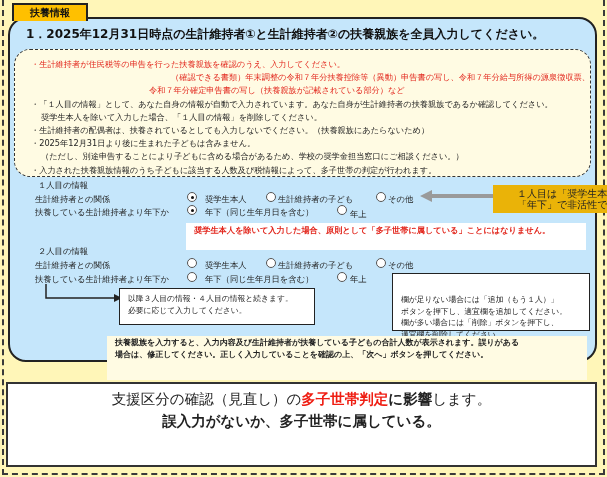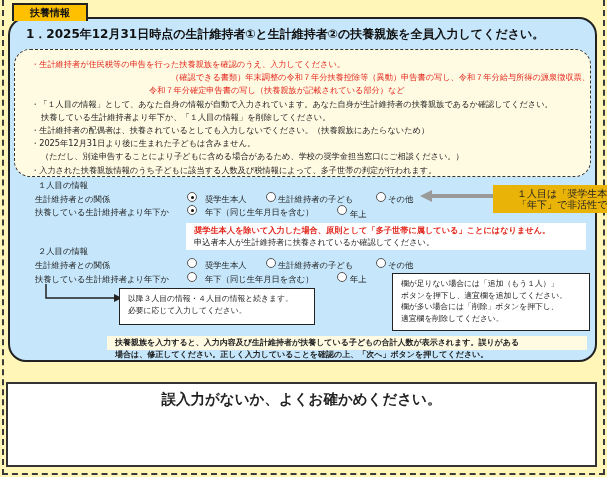--- a/index.html
+++ b/index.html
@@ -53,21 +53,21 @@
     .box {
       position: absolute; background: #fff; border: 1.5px solid #222; font-size: 7.8px; line-height: 11.5px;
       padding: 4px 8px; white-space: nowrap;
     }
     .warn {
       position: absolute; left: 186px; top: 223px; width: 400px; height: 27px;
       background: #ffffff; font-size: 8.2px; line-height: 11.5px; padding: 2px 8px; white-space: nowrap;
     }
     .warn .red { color: #e2261c; font-weight: bold; }
     .bottom-note {
-      position: absolute; left: 107px; top: 336px; width: 480px; height: 14px;
+      position: absolute; left: 107px; top: 336px; width: 480px; height: 44px;
       background: #fffbe3; font-size: 8px; font-weight: bold; line-height: 12px; padding: 1px 8px; white-space: nowrap;
     }
     .final {
       position: absolute; left: 6px; top: 382px; width: 591px; height: 85px;
       background: #fff; border: 2px solid #333; text-align: center;
       font-size: 14.5px; line-height: 22px; padding-top: 4px; color: #222;
     }
     .final b { font-weight: bold; }
     .final .red { color: #ef1d12; font-weight: bold; }
   </style>
@@ -81,21 +81,21 @@
 </div>
 
 <div class="panel">
   <div class="panel-title">1．2025年12月31日時点の生計維持者①と生計維持者②の扶養親族を全員入力してください。</div>
 
   <div class="notes">
     <div class="red">・生計維持者が住民税等の申告を行った扶養親族を確認のうえ、入力してください。</div>
     <div class="red indent1">（確認できる書類）年末調整の令和７年分扶養控除等（異動）申告書の写し、令和７年分給与所得の源泉徴収票、</div>
     <div class="red indent2">令和７年分確定申告書の写し（扶養親族が記載されている部分）など</div>
     <div>・「１人目の情報」として、あなた自身の情報が自動で入力されています。あなた自身が生計維持者の扶養親族であるか確認してください。</div>
-    <div class="indent3">扶養している生計維持者より年下か、「１人目の情報」を削除してください。</div>
+    <div class="indent3">奨学生本人を除いて入力した場合、「１人目の情報」を削除してください。</div>
     <div>・生計維持者の配偶者は、扶養されているとしても入力しないでください。（扶養親族にあたらないため）</div>
     <div>・2025年12月31日より後に生まれた子どもは含みません。</div>
     <div class="indent3">（ただし、別途申告することにより子どもに含める場合があるため、学校の奨学金担当窓口にご相談ください。）</div>
     <div>・入力された扶養親族情報のうち子どもに該当する人数及び税情報によって、多子世帯の判定が行われます。</div>
   </div>
 </div>
 
 <div class="person" style="left:0;top:0;">
   <div class="row" style="left:38px;top:180px;">１人目の情報</div>
   <div class="row" style="left:35px;top:194px;">生計維持者との関係</div>
@@ -117,21 +117,20 @@
 <svg style="position:absolute;left:420px;top:189px;" width="78" height="14">
   <polygon points="0,7 12,1 12,5 78,5 78,9 12,9 12,13" fill="#9a9a9a"></polygon>
 </svg>
 <div class="callout" style="left:493px;top:185px;">
   <div>１人目は「奨学生本人」</div>
   <div>「年下」で非活性です。</div>
 </div>
 
 <div class="warn">
   <div class="red">奨学生本人を除いて入力した場合、原則として「多子世帯に属している」ことにはなりません。</div>
-  <div>申込者本人が生計維持者に扶養されているか確認してください。</div>
 </div>
 
 <div class="person" style="left:0;top:0;">
   <div class="row" style="left:38px;top:246px;">２人目の情報</div>
   <div class="row" style="left:35px;top:260px;">生計維持者との関係</div>
   <div class="row" style="left:35px;top:274px;">扶養している生計維持者より年下か</div>
 
   <div class="radio" style="left:187px;top:258px;"></div>
   <div class="radio-label" style="left:205px;top:260px;">奨学生本人</div>
   <div class="radio" style="left:266px;top:258px;"></div>
@@ -148,29 +147,32 @@
 <svg style="position:absolute;left:44px;top:284px;" width="80" height="20">
   <polyline points="2,0 2,14 72,14" fill="none" stroke="#222" stroke-width="1.5"></polyline>
   <polygon points="70,10 78,14 70,18" fill="#222"></polygon>
 </svg>
 
 <div class="box" style="left:119px;top:288px;width:196px;height:37px;">
   <div>以降３人目の情報・４人目の情報と続きます。</div>
   <div>必要に応じて入力してください。</div>
 </div>
 
-<div class="box" style="left:392px;top:273px;width:198px;height:58px;padding-top:4px;">
+<div class="box" style="left:392px;top:273px;width:198px;height:58px;padding-top:20px;">
   <div>欄が足りない場合には「追加（もう１人）」</div>
   <div>ボタンを押下し、適宜欄を追加してください。</div>
   <div>欄が多い場合には「削除」ボタンを押下し、</div>
   <div>適宜欄を削除してください。</div>
 </div>
 
 <div class="bottom-note">
   <div>扶養親族を入力すると、入力内容及び生計維持者が扶養している子どもの合計人数が表示されます。誤りがある</div>
   <div>場合は、修正してください。正しく入力していることを確認の上、「次へ」ボタンを押してください。</div>
 </div>
 
 <div class="final">
   <div>
-    <b>誤入力がないか、よくお確かめください。</b>
+    <span>支援区分の確認（見直し）の</span><span class="red">多子世帯判定</span><b>に</b><b>影響</b><span>します。</span>
+  </div>
+  <div>
+    <b>誤入力がないか、多子世帯に属している。</b>
   </div>
 </div>
 
 </body></html>

